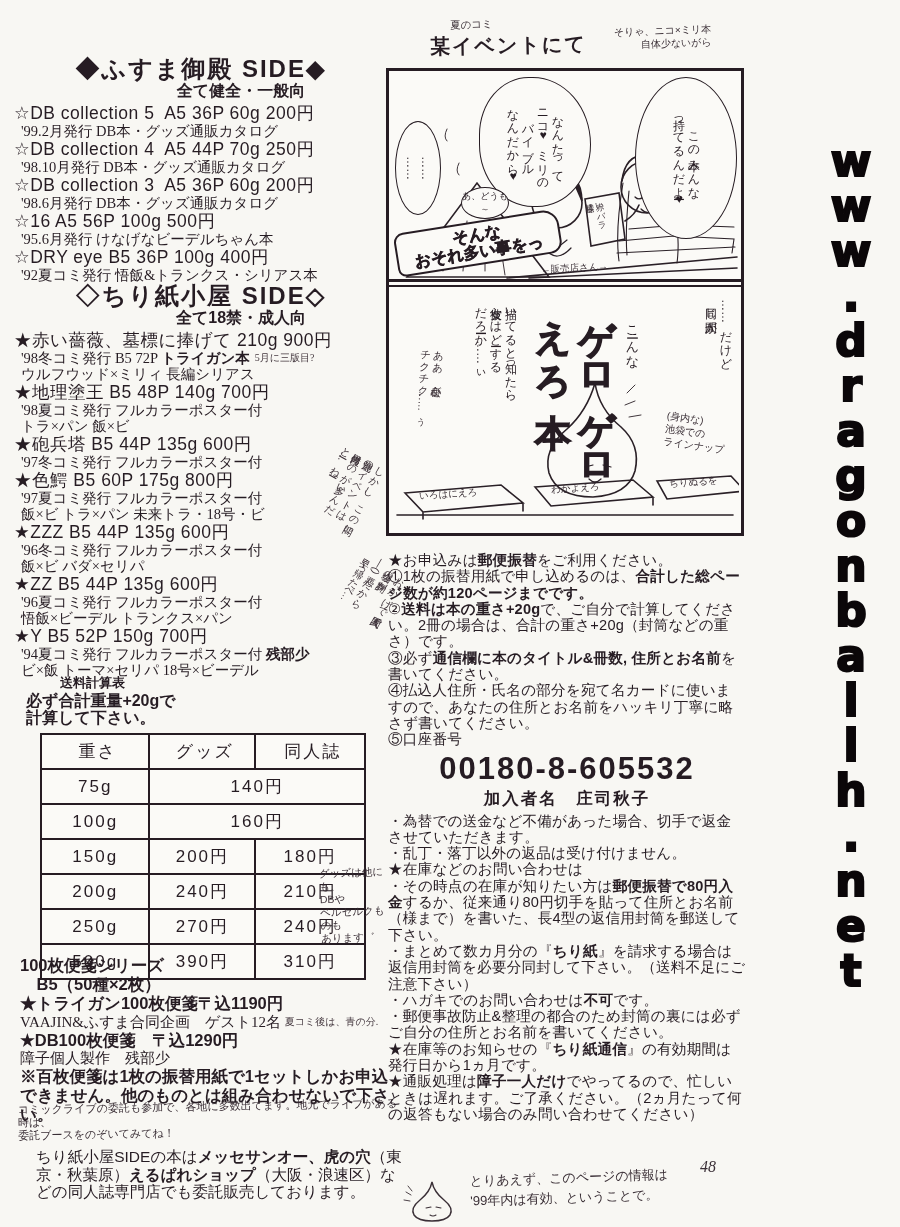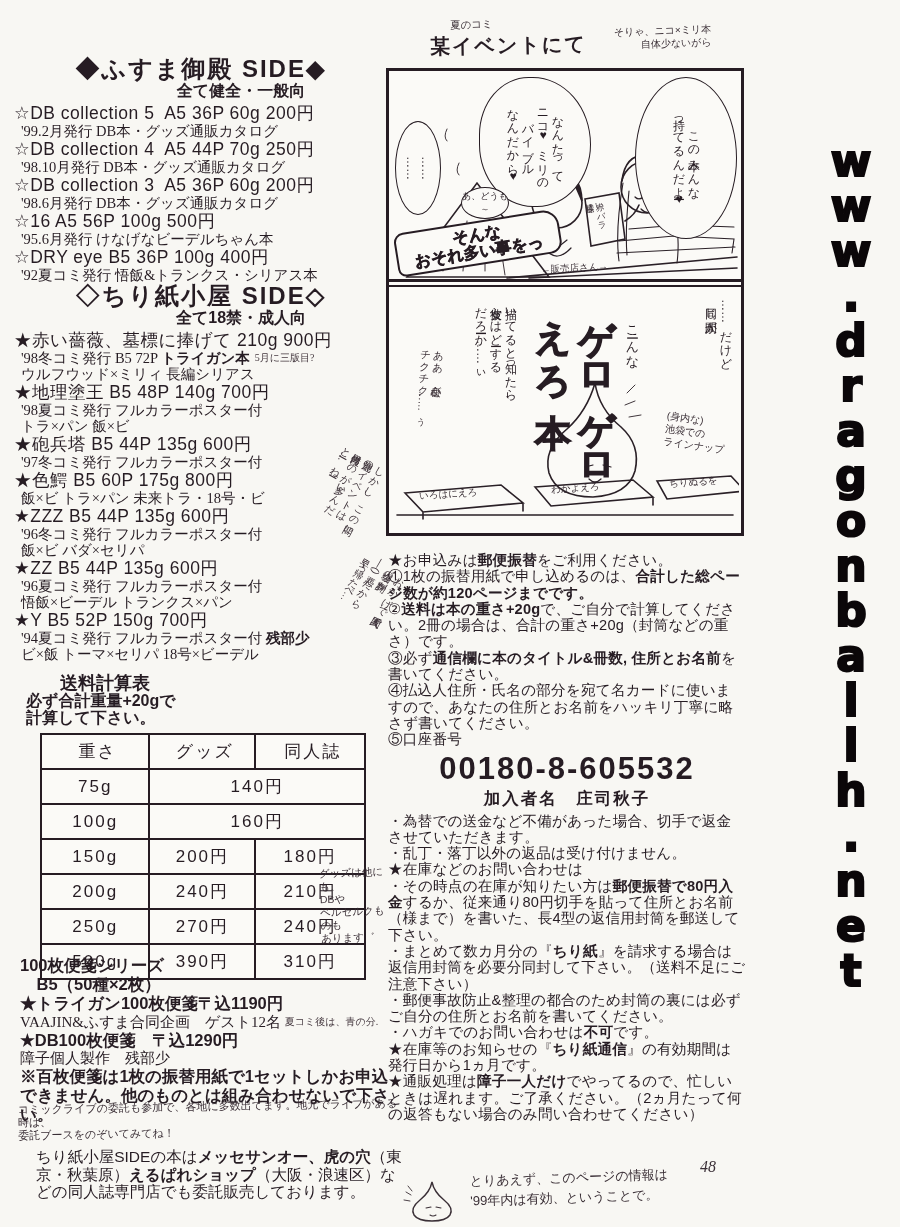--- a/index.html
+++ b/index.html
@@ -9,21 +9,21 @@
   .para{white-space:pre-wrap;}
   b{font-weight:bold;}
 
   
   .cat-title{font-size:24px;font-weight:bold;letter-spacing:2px;text-align:center;line-height:1.1;}
   .cat-sub{font-size:16px;font-weight:bold;text-align:center;margin-left:80px;line-height:1.1;margin-bottom:3px;}
   .para.item{font-size:17.5px;font-weight:normal;line-height:20px;letter-spacing:0.5px;}
   .para.detail{font-size:14.5px;line-height:16px;font-family:"Liberation Serif",serif;padding-left:7px;}
 
   
-  .ship-head{font-size:18px;font-weight:bold;padding-left:34px;line-height:18px;}
+  .ship-head{font-size:13px;font-weight:bold;padding-left:34px;line-height:18px;}
   .ship-note{font-size:16px;font-weight:bold;line-height:17px;}
   .ship-table{border-collapse:collapse;margin:7px 0 0 14px;background:#fbfaf7;}
   .ship-table th,.ship-table td{border:2px solid #261c23;font-size:17px;text-align:center;
         padding:5px 10px;font-weight:normal;letter-spacing:2px;}
   .ship-table th{font-weight:normal;padding-left:15px;}
   .col-w{width:84px;} .col-g{width:82px;} .col-d{width:86px;}
 
   
   .para.st-line{font-size:16.5px;font-weight:bold;line-height:19px;}
   .para.st-sub{font-size:15px;line-height:17px;font-family:"Liberation Serif",serif;}
@@ -89,20 +89,21 @@
     <div>
         <div class="para item"><span>★赤い薔薇、墓標に捧げて 210g 900円</span></div>
         <div class="para detail"><span>'98冬コミ発行 B5 72P </span><b>トライガン本</b><span class="hand-inline">  5月に三版目?</span></div>
         <div class="para detail"><span>ウルフウッド×ミリィ 長編シリアス</span></div>
         <div class="para item"><span>★地理塗王 B5 48P 140g 700円</span></div>
         <div class="para detail"><span>'98夏コミ発行 フルカラーポスター付</span></div>
         <div class="para detail"><span>トラ×パン 飯×ビ</span></div>
         <div class="para item"><span>★砲兵塔 B5 44P 135g 600円</span></div>
         <div class="para detail"><span>'97冬コミ発行 フルカラーポスター付</span></div>
         <div class="para item"><span>★色鰐 B5 60P 175g 800円</span></div>
+        <div class="para detail"><span>'97夏コミ発行 フルカラーポスター付</span></div>
         <div class="para detail"><span>飯×ビ トラ×パン 未来トラ・18号・ビ</span></div>
         <div class="para item"><span>★ZZZ B5 44P 135g 600円</span></div>
         <div class="para detail"><span>'96冬コミ発行 フルカラーポスター付</span></div>
         <div class="para detail"><span>飯×ビ バダ×セリパ</span></div>
         <div class="para item"><span>★ZZ B5 44P 135g 600円</span></div>
         <div class="para detail"><span>'96夏コミ発行 フルカラーポスター付</span></div>
         <div class="para detail"><span>悟飯×ビーデル トランクス×パン</span></div>
         <div class="para item"><span>★Y B5 52P 150g 700円</span></div>
         <div class="para detail"><span>'94夏コミ発行 フルカラーポスター付 </span><b>残部少</b></div>
         <div class="para detail"><span>ビ×飯 トーマ×セリパ 18号×ビーデル</span></div>
@@ -310,22 +311,22 @@
         <div class="para"><span>⑤口座番号</span></div>
       </div>
     <div class="acct-num">00180-8-605532</div>
     <div class="acct-holder">加入者名　庄司秋子</div>
     <div>
         <div class="para"><span>・為替での送金など不備があった場合、切手で返金させていただきます。</span></div>
         <div class="para"><span>・乱丁・落丁以外の返品は受け付けません。</span></div>
         <div class="para"><span>★在庫などのお問い合わせは</span></div>
         <div class="para"><span>・その時点の在庫が知りたい方は</span><b>郵便振替で80円入金</b><span>するか、従来通り80円切手を貼って住所とお名前（様まで）を書いた、長4型の返信用封筒を郵送して下さい。</span></div>
         <div class="para"><span>・まとめて数カ月分の『</span><b>ちり紙</b><span>』を請求する場合は返信用封筒を必要分同封して下さい。（送料不足にご注意下さい）</span></div>
+        <div class="para"><span>・ハガキでのお問い合わせは</span><b>不可</b><span>です。</span></div>
         <div class="para"><span>・郵便事故防止&amp;整理の都合のため封筒の裏には必ずご自分の住所とお名前を書いてください。</span></div>
-        <div class="para"><span>・ハガキでのお問い合わせは</span><b>不可</b><span>です。</span></div>
         <div class="para"><span>★在庫等のお知らせの『</span><b>ちり紙通信</b><span>』の有効期間は発行日から1ヵ月です。</span></div>
         <div class="para"><span>★通販処理は</span><b>障子一人だけ</b><span>でやってるので、忙しいときは遅れます。ご了承ください。（2ヵ月たって何の返答もない場合のみ問い合わせてください）</span></div>
       </div>
   </div>
 
   <div class="watermark abs" style="left:818px;top:138px;width:66px;">
       <span class="vchar">w</span>
       <span class="vchar">w</span>
       <span class="vchar">w</span>
       <span class="vchar">.</span>

